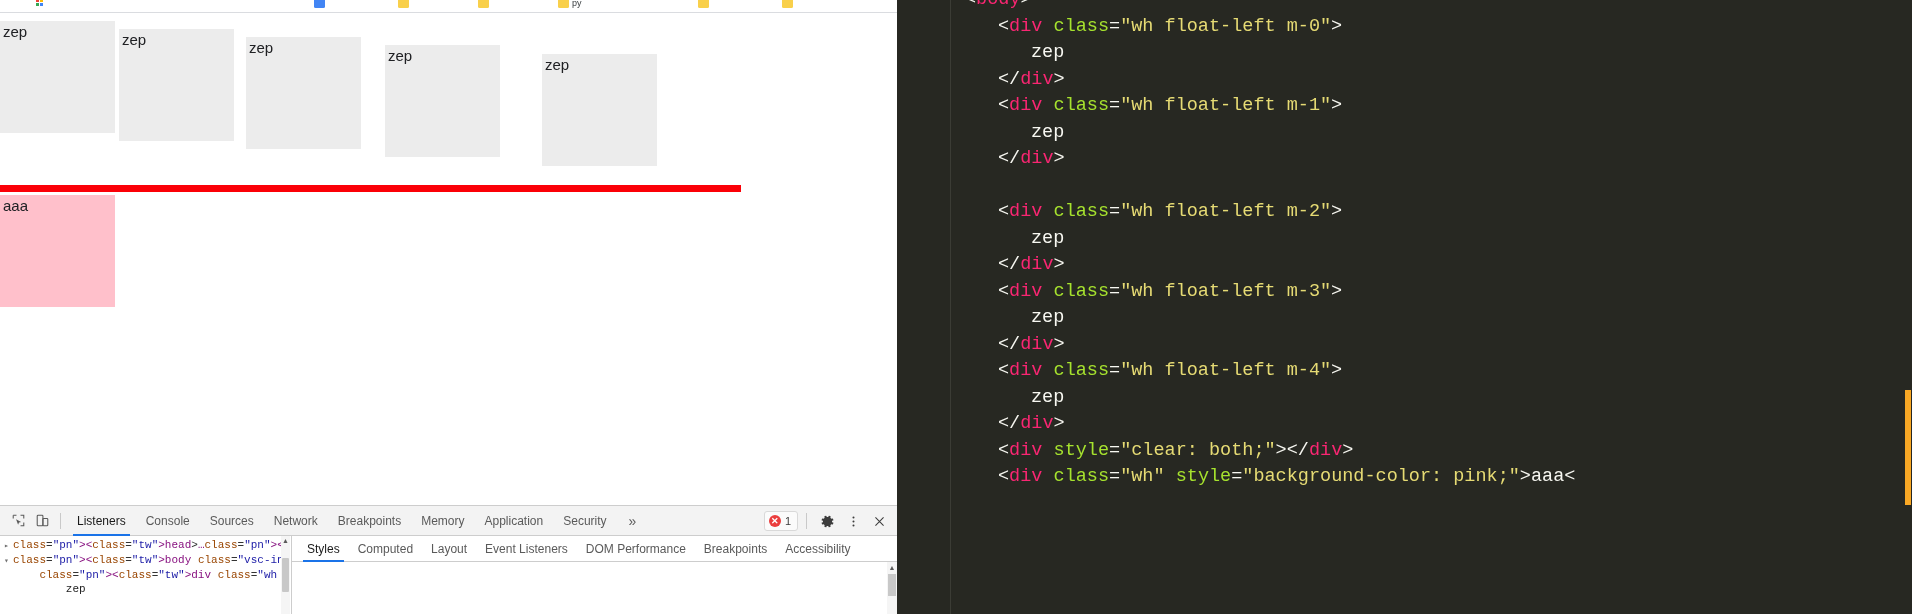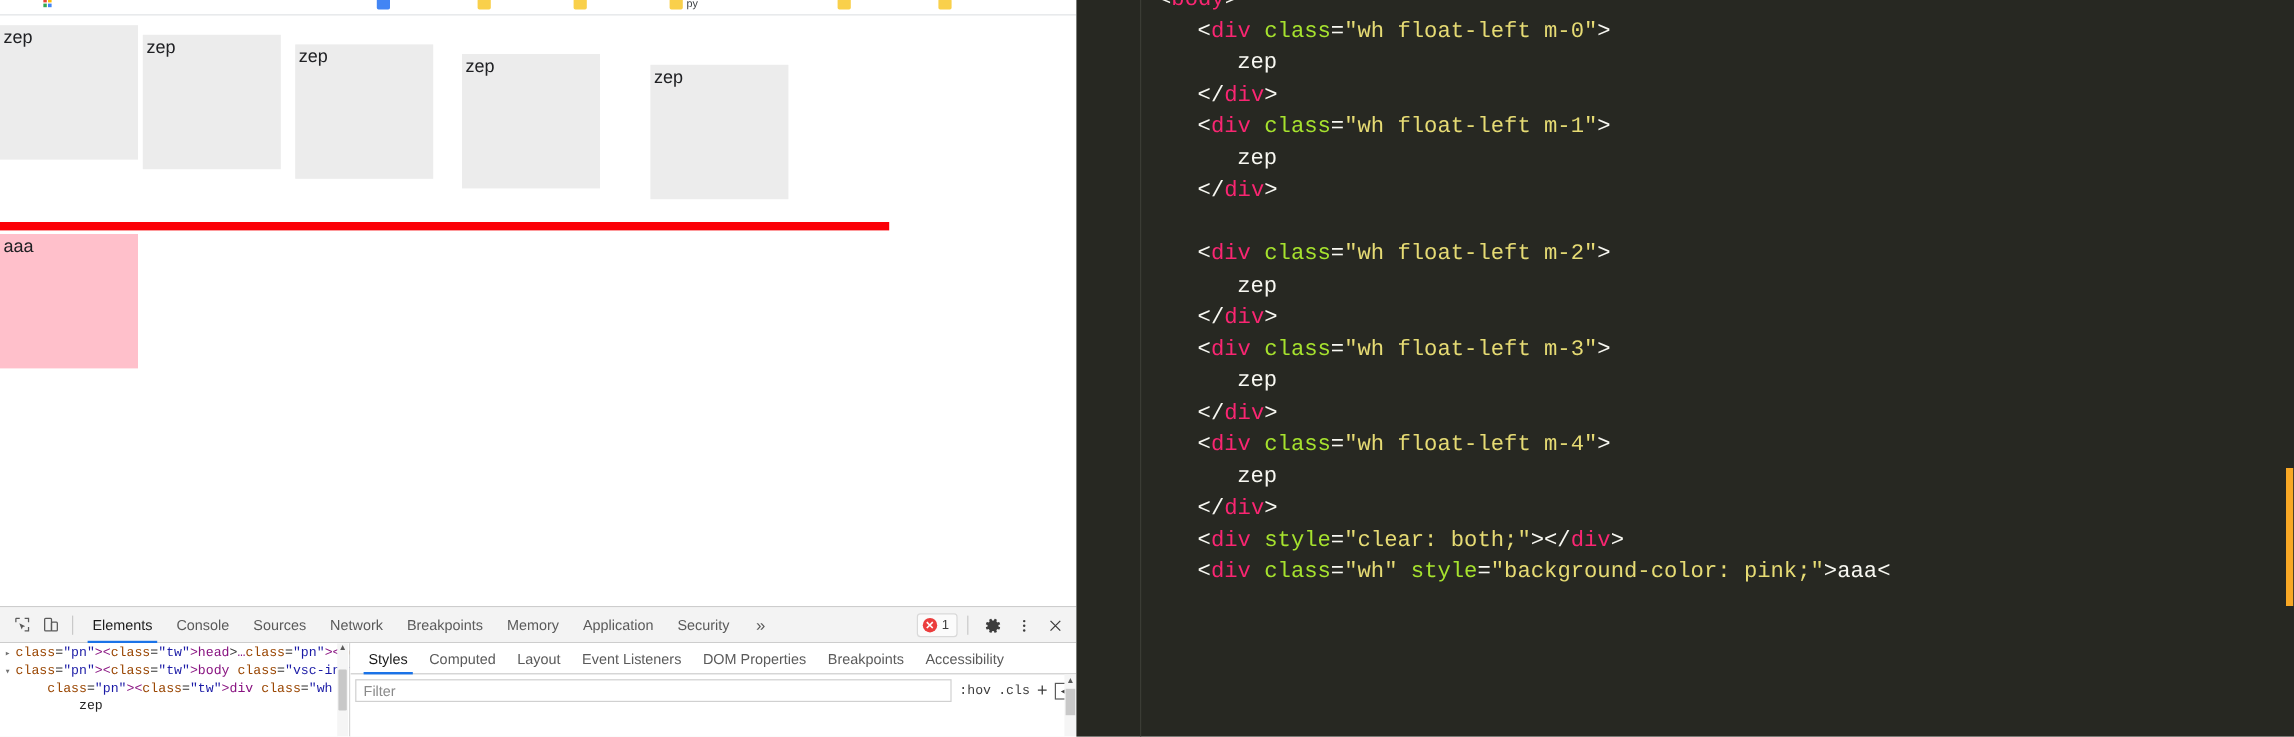--- a/index.html
+++ b/index.html
@@ -384,21 +384,21 @@
         <div class="dt-ico-btn">
           <svg width="13" height="13" viewBox="0 0 16 16">
             <rect x="1.5" y="1.5" width="7" height="13" rx="1" fill="none" stroke="#5a5a5a" stroke-width="1.3"></rect>
             <rect x="8.5" y="5.5" width="6" height="9" rx="1" fill="none" stroke="#5a5a5a" stroke-width="1.3"></rect>
           </svg>
         </div>
 
         <div class="dt-sep"></div>
 
         <div class="dt-tabs" id="dt-tabs">
-            <div class="dt-tab active">Elements</div>
+            <div class="dt-tab active">Listeners</div>
             <div class="dt-tab">Console</div>
             <div class="dt-tab">Sources</div>
             <div class="dt-tab">Network</div>
             <div class="dt-tab">Breakpoints</div>
             <div class="dt-tab">Memory</div>
             <div class="dt-tab">Application</div>
             <div class="dt-tab">Security</div>
           </div>
 
         <div class="dt-more">»</div>
@@ -442,31 +442,24 @@
             <div class="dom-thumb"></div>
           </div>
         </div>
 
         <div class="styles-pane">
           <div class="styles-tabs" id="styles-tabs">
               <div class="st-tab active">Styles</div>
               <div class="st-tab">Computed</div>
               <div class="st-tab">Layout</div>
               <div class="st-tab">Event Listeners</div>
-              <div class="st-tab">DOM Properties</div>
+              <div class="st-tab">DOM Performance</div>
               <div class="st-tab">Breakpoints</div>
               <div class="st-tab">Accessibility</div>
             </div>
-          <div class="filter-row">
-            <input class="filter-input" type="text" placeholder="Filter" style="">
-            <div class="mini-btn">:hov</div>
-            <div class="mini-btn">.cls</div>
-            <div class="plus-btn">+</div>
-            <div class="box-btn">◂</div>
-          </div>
           <div class="styles-scrollbar">
             <div class="styles-scroll-up">▲</div>
             <div class="styles-thumb"></div>
           </div>
         </div>
 
       </div>
     </div>
   </div>
 

